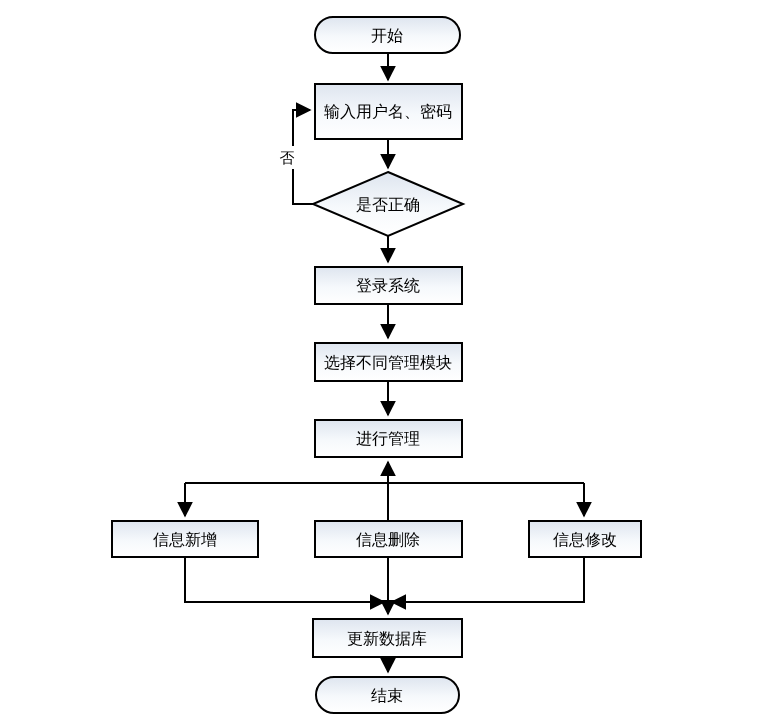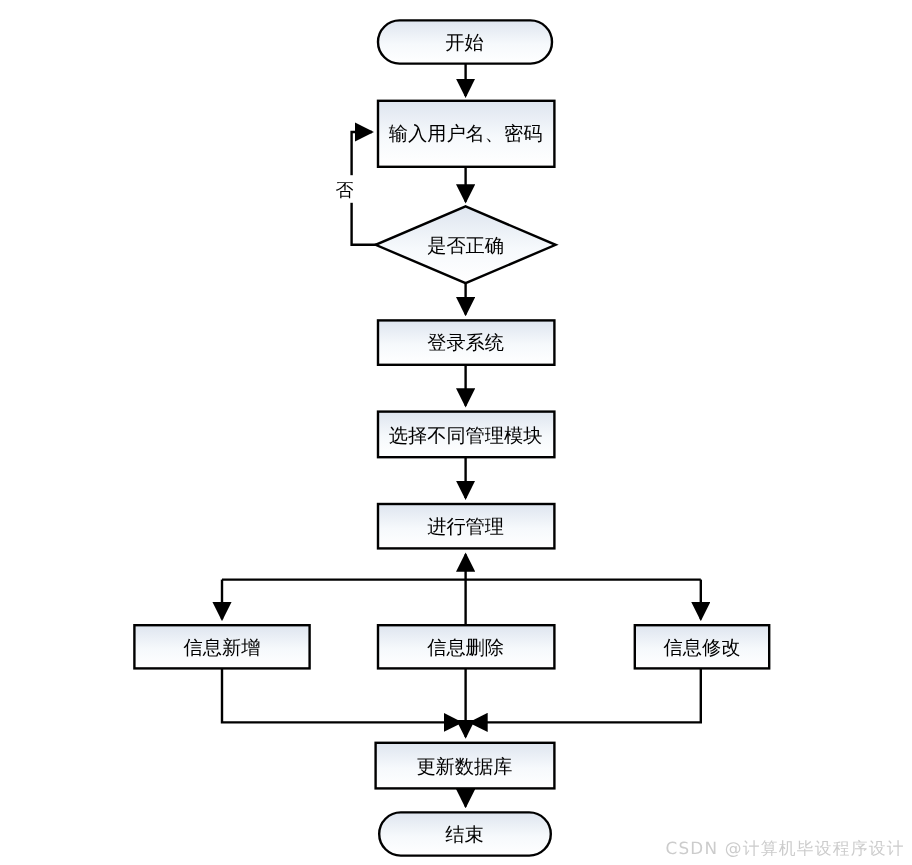--- a/index.html
+++ b/index.html
@@ -113,14 +113,13 @@
     <rect class="shape" x="529" y="521" width="112" height="36"></rect>
     <text class="node-label" x="585" y="545">信息修改</text>
 
     <rect class="shape" x="313" y="619" width="149" height="38"></rect>
     <text class="node-label" x="387" y="644">更新数据库</text>
 
     <rect class="shape" x="316" y="677" width="143" height="36" rx="18" ry="18"></rect>
     <text class="node-label" x="387" y="701">结束</text>
   </svg>
 
-  <div class="watermark">CSDN @计算机毕设程序设计</div>
 </div>
 
 </body></html>

